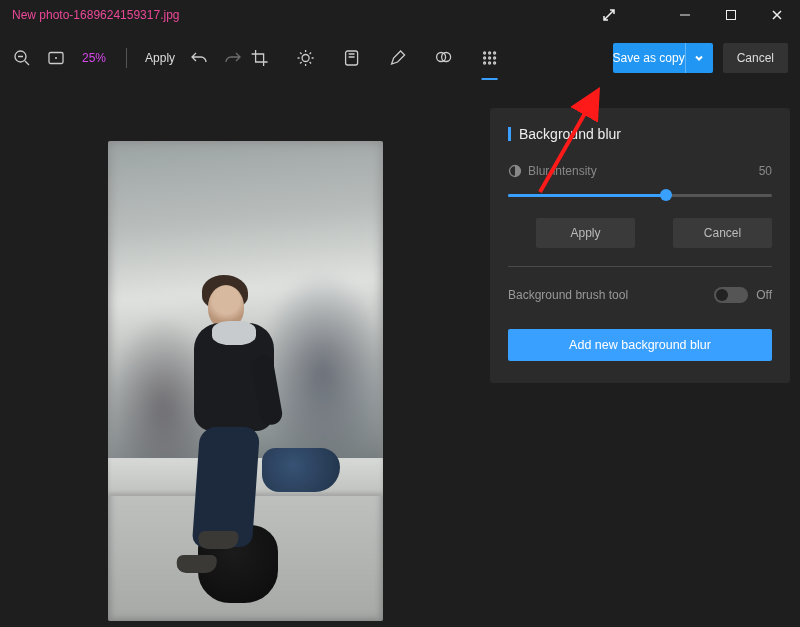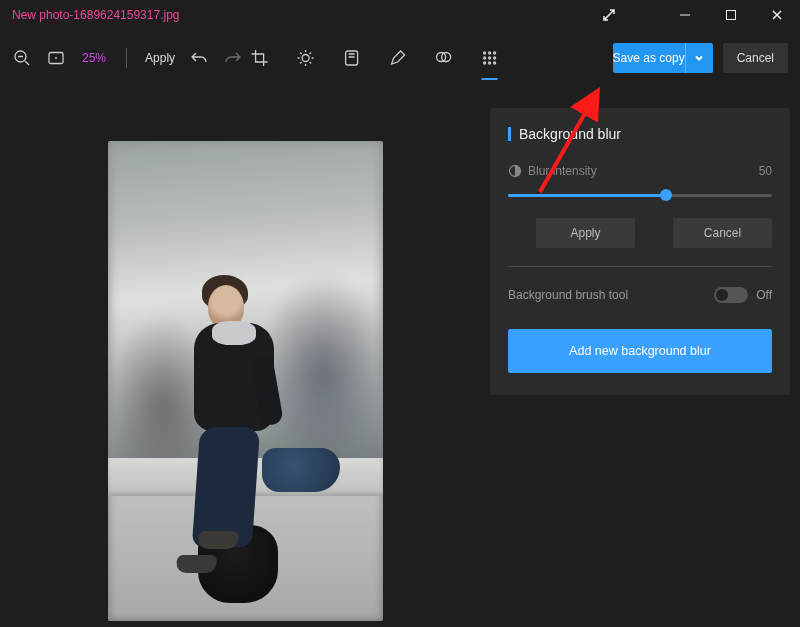--- a/index.html
+++ b/index.html
@@ -65,21 +65,21 @@
   .track-bg { position:absolute; left:0; right:0; top:8px; height:3px; background:#555; border-radius:2px; }
   .track-fill { position:absolute; left:0; top:8px; height:3px; background:#3aa0ff; border-radius:2px; }
   .thumb { position:absolute; top:3px; width:12px; height:12px; background:#3aa0ff; border-radius:50%; transform:translateX(-50%); }
   .btn-row { display:flex; gap:10px; margin-bottom:18px; }
   .panel-btn { flex:1; height:30px; display:flex; align-items:center; justify-content:center; background:#3a3a3a; color:#bbb; font-size:12px; border-radius:2px;margin-left:28px; }
   .hsep { height:1px; background:#4a4a4a; margin-bottom:20px; }
   .toggle-row { display:flex; align-items:center; justify-content:space-between; font-size:12px; color:#999; margin-bottom:26px; }
   .toggle { display:flex; align-items:center; gap:8px; }
   .switch { width:34px; height:16px; background:#555; border-radius:10px; position:relative; }
   .switch::after { content:""; position:absolute; left:2px; top:2px; width:12px; height:12px; background:#222; border-radius:50%; }
-  .add-btn { width:100%; height:44px; background:#3aa0ff; color:#fff; display:flex; align-items:center; justify-content:center; font-size:12.5px; border-radius:2px; }
+  .add-btn { width:100%; height:32px; background:#3aa0ff; color:#fff; display:flex; align-items:center; justify-content:center; font-size:12.5px; border-radius:2px; }
 </style>
 </head>
 <body>
 
 <div class="titlebar">
   <span class="title">New photo-1689624159317.jpg</span>
   <div class="titlebar-spacer"></div>
   <div class="expand-btn">
     <svg viewBox="0 0 14 14">
         <path d="M2 12 L12 2 M8 2 H12 V6 M6 12 H2 V8"></path>

